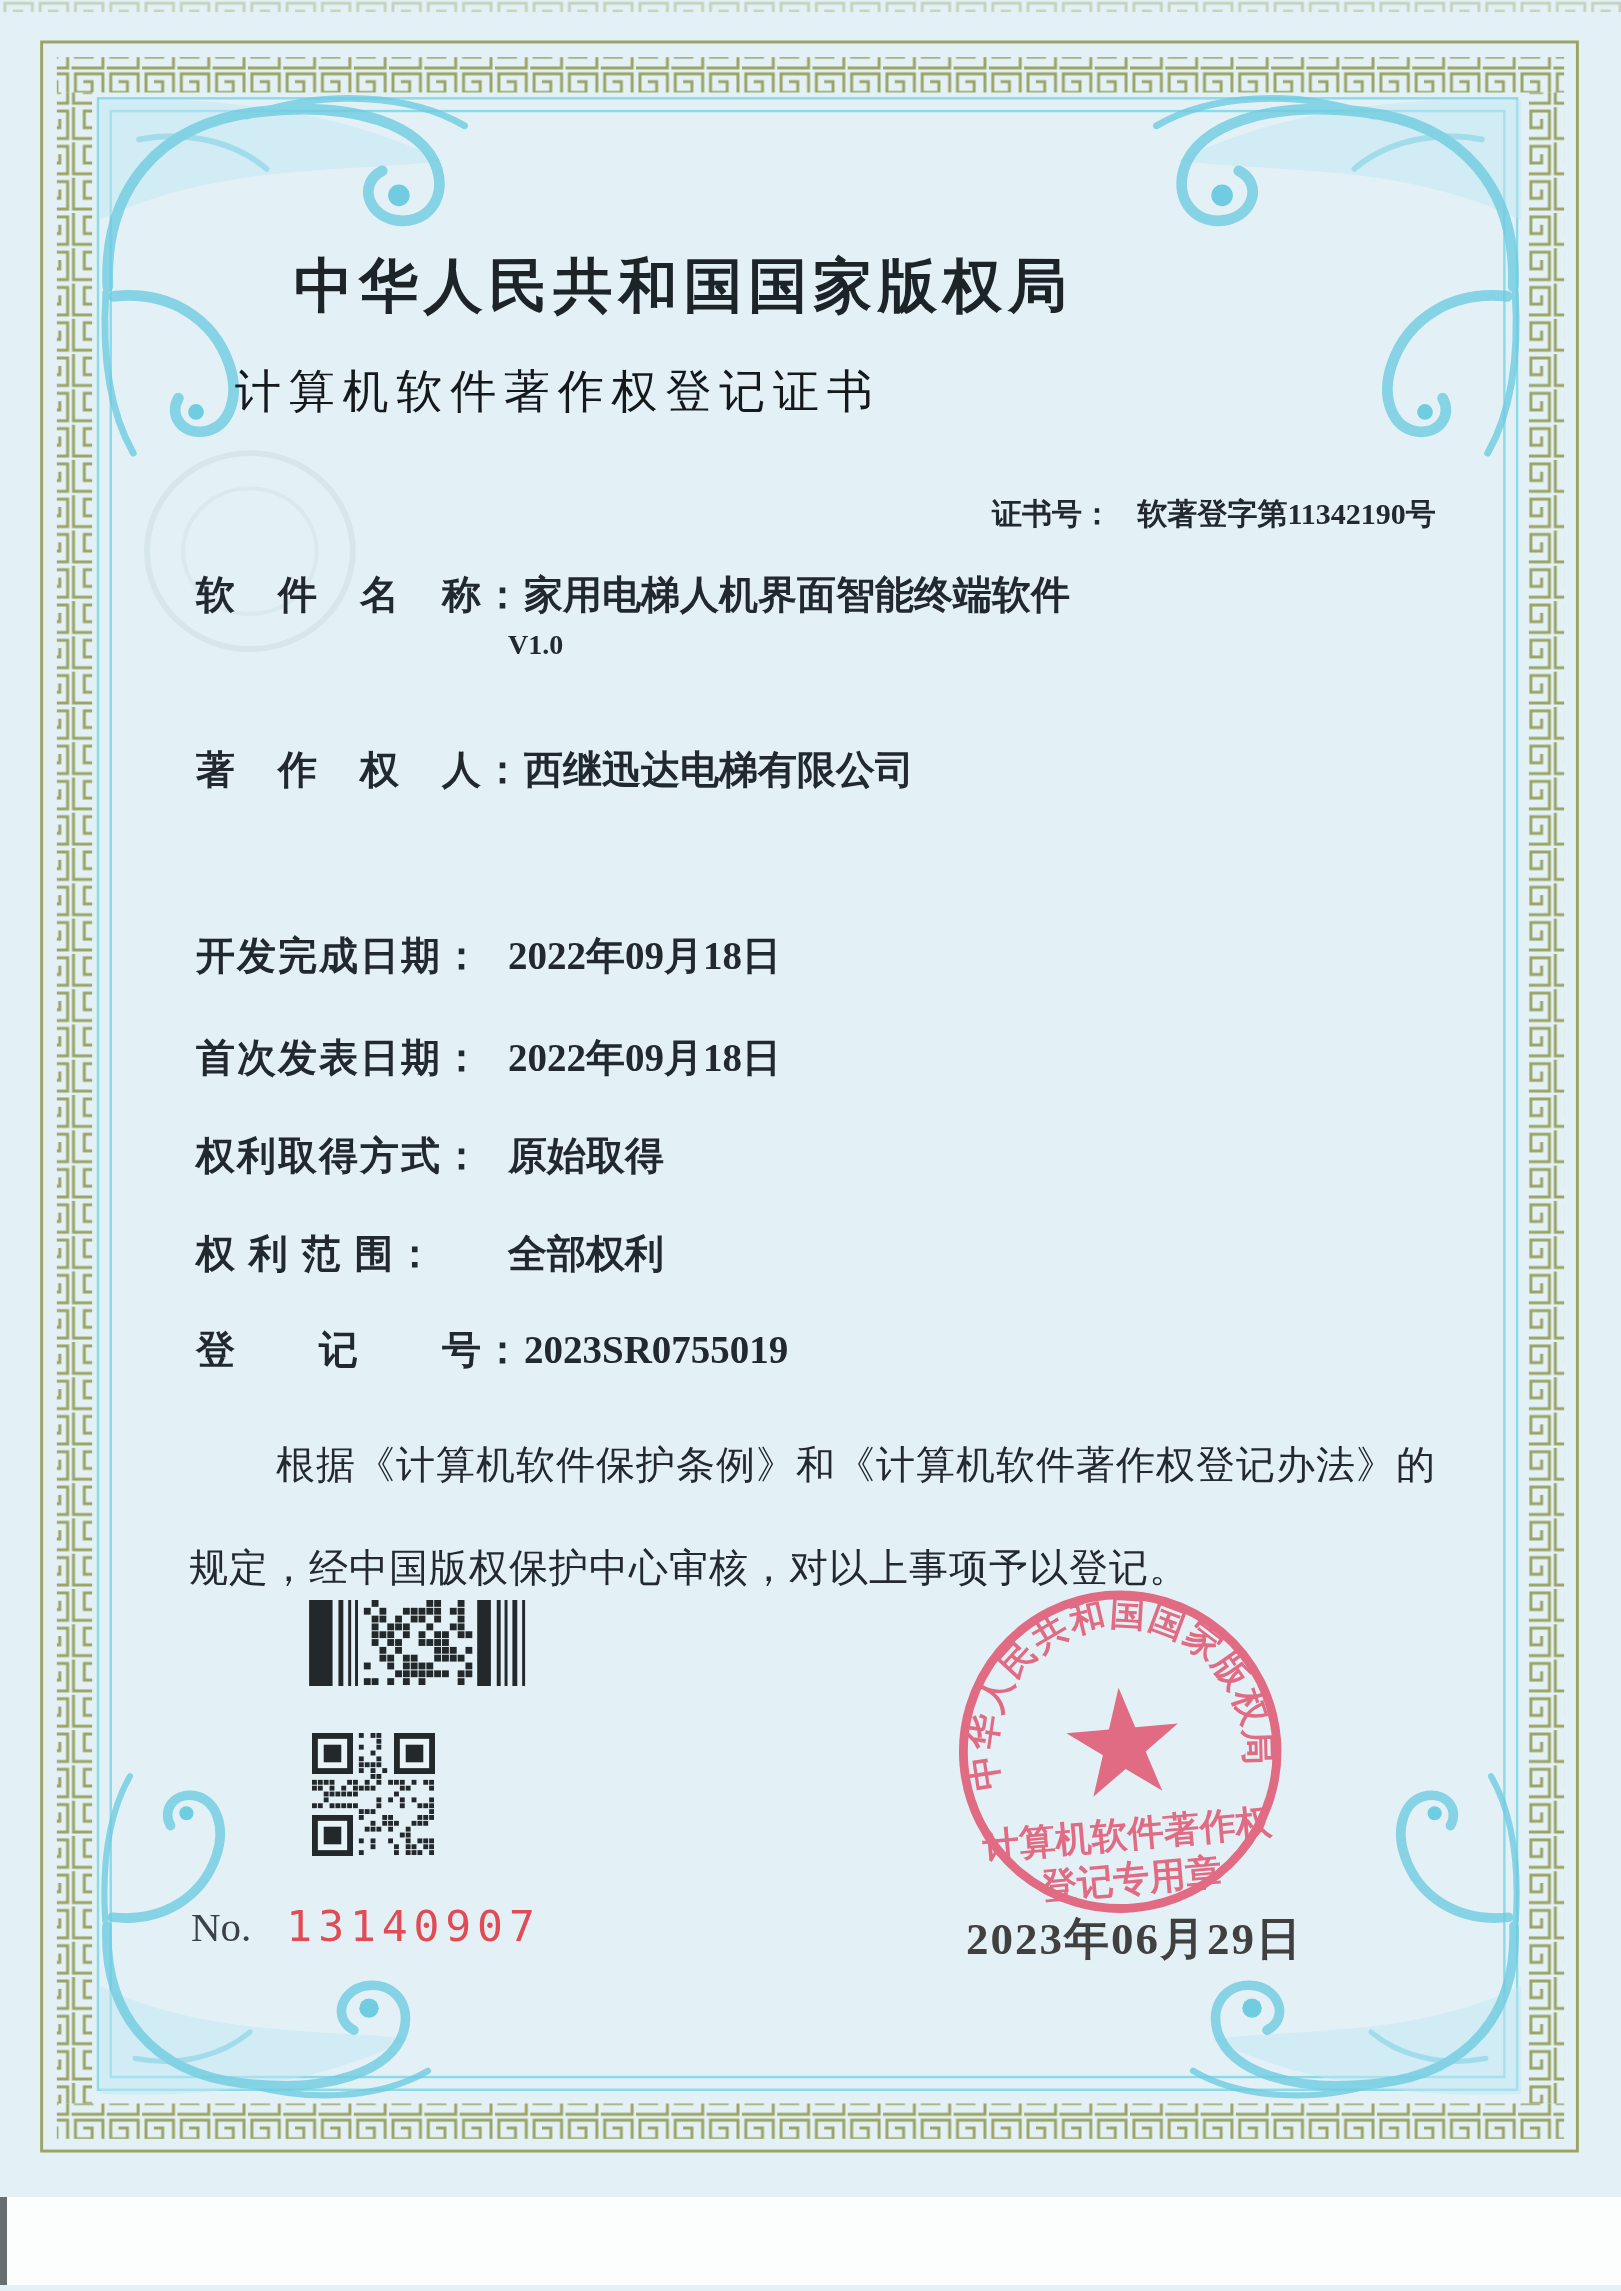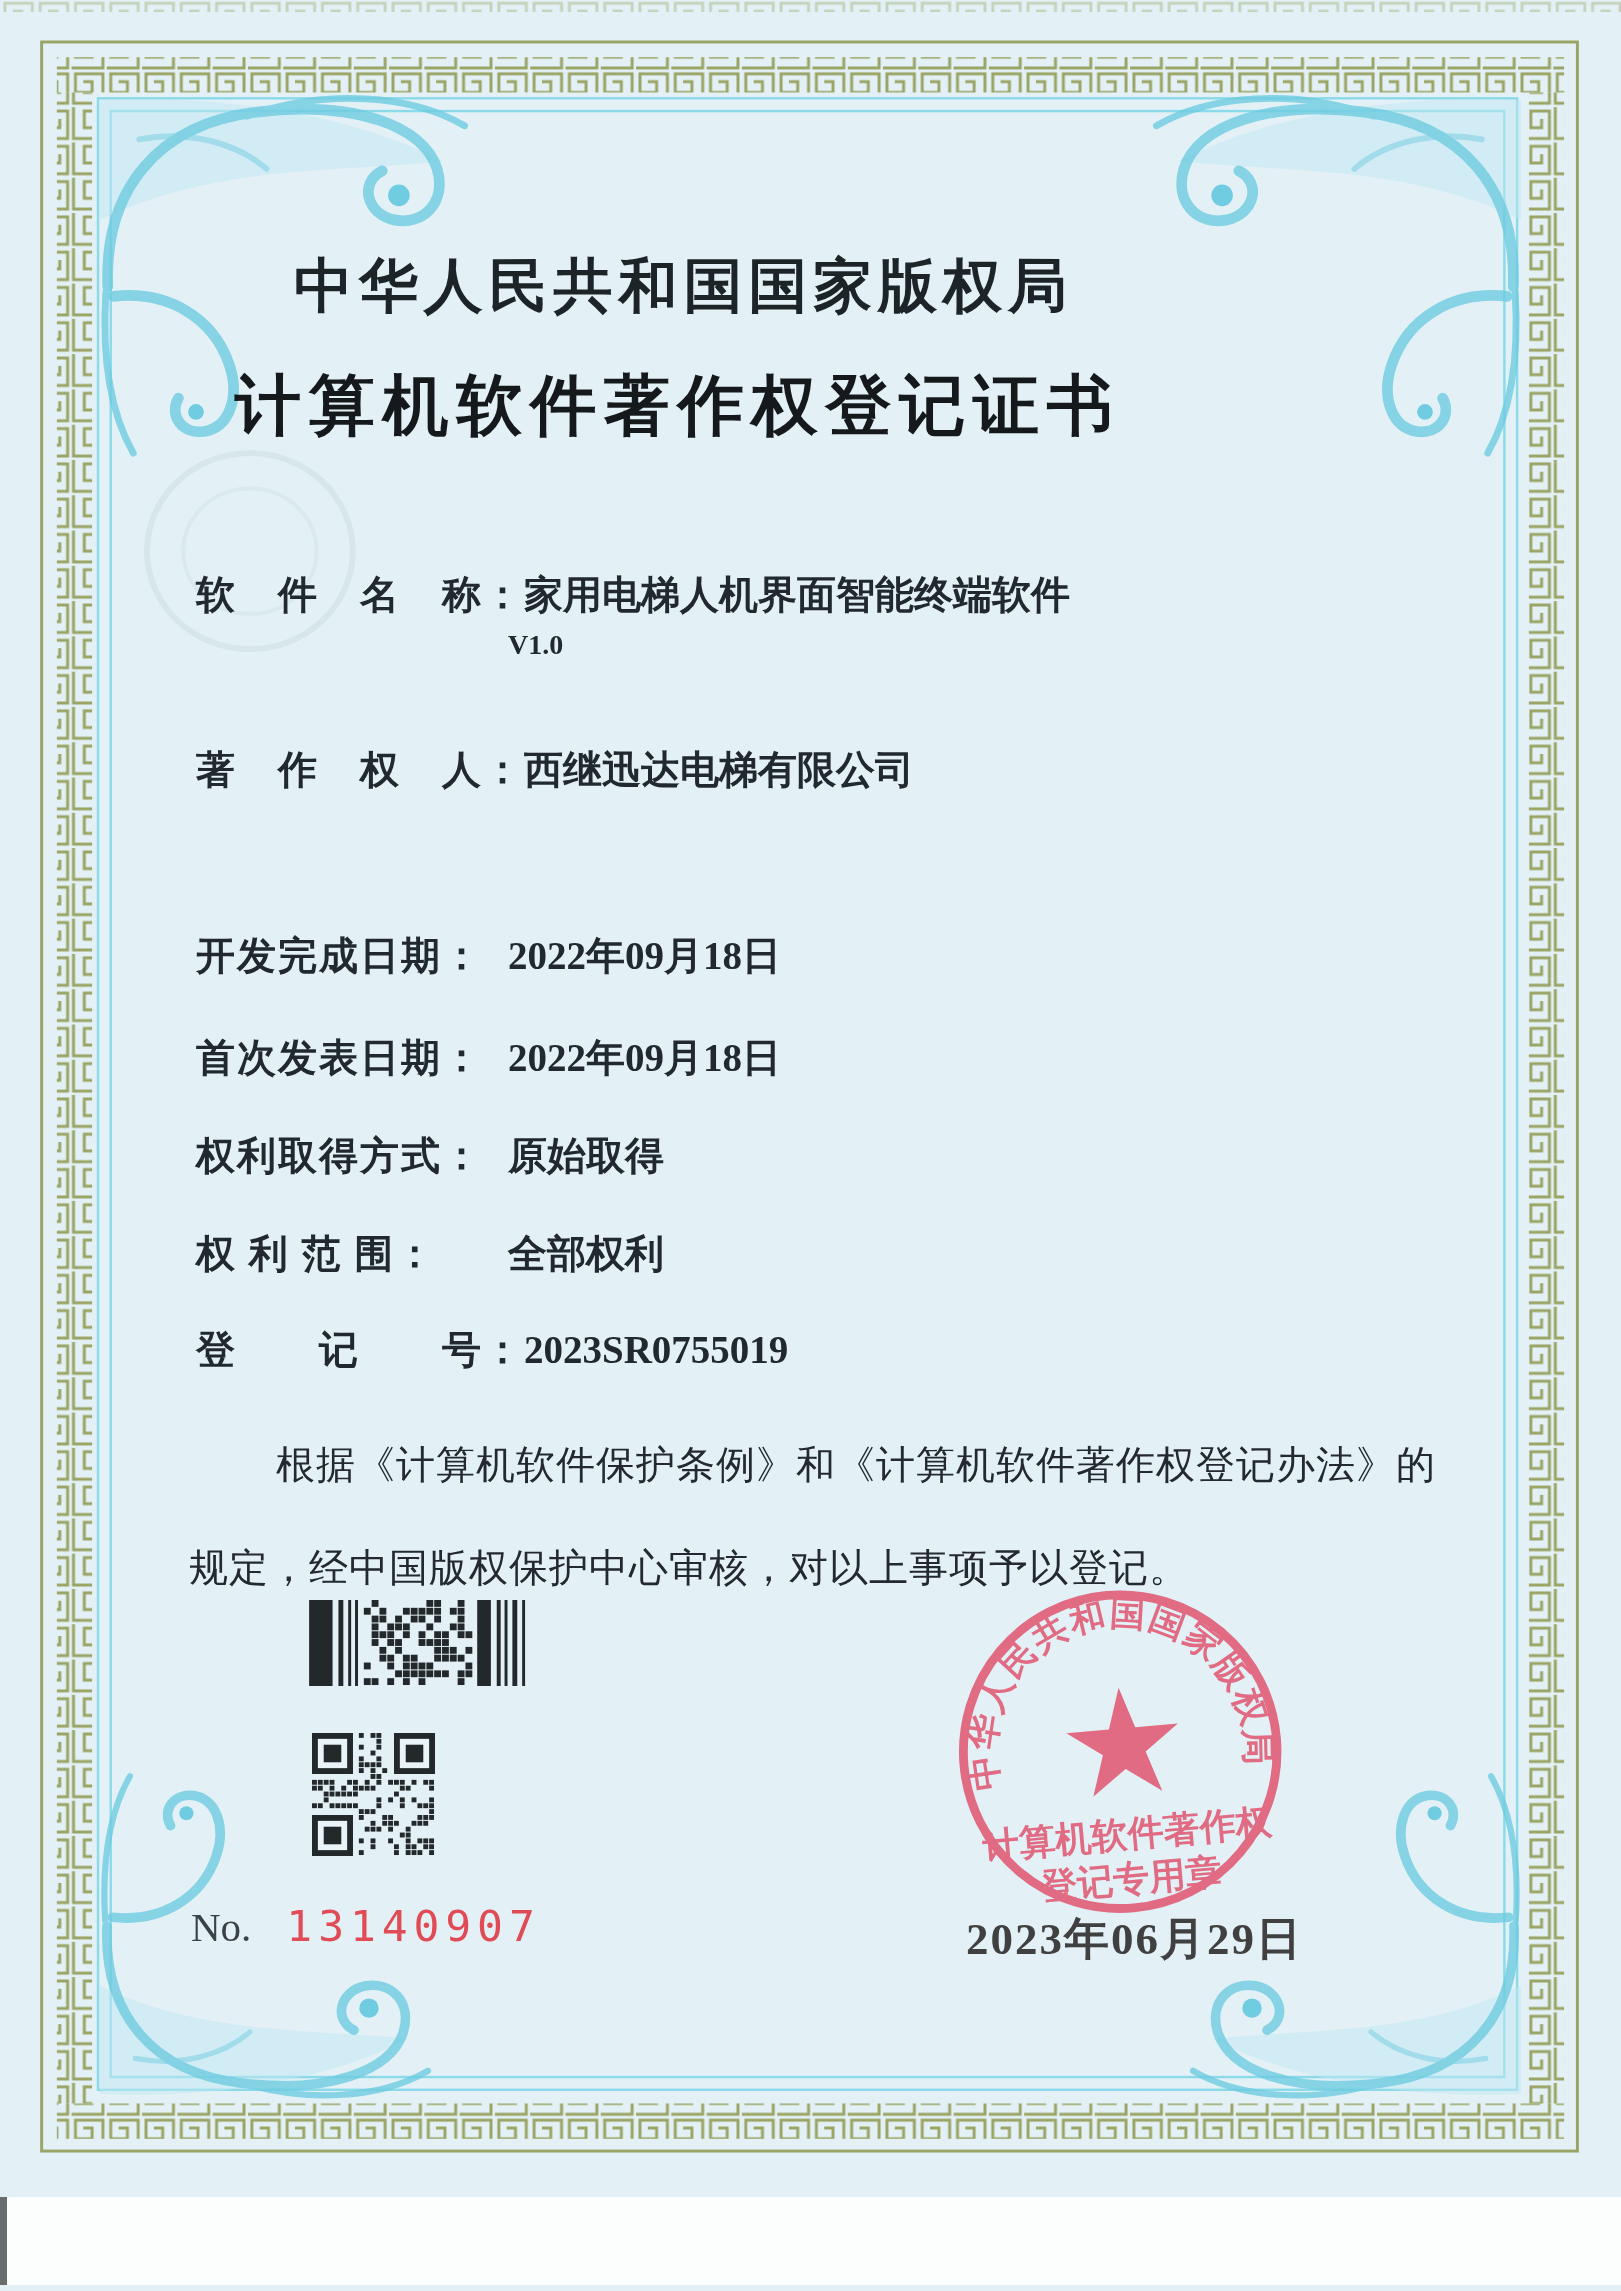--- a/index.html
+++ b/index.html
@@ -5,21 +5,21 @@
   html,body{margin:0;padding:0;background:#cfe3ea;}
   .page{
     position:relative; width:1621px; height:2292px; overflow:hidden;
     background:#e3f1f6;
     font-family:"Liberation Serif", serif;
     color:#22292e;
   }
   .decor{position:absolute;left:0;top:0;}
   .txt{position:absolute;white-space:nowrap;}
   .authority{left:294px;top:247px;font-size:59px;font-weight:700;letter-spacing:5.9px;color:#1d2428;}
-  .title{left:235px;top:361px;font-size:66px;font-weight:700;letter-spacing:7.8px;color:#15191c;text-align:right;}
+  .title{left:235px;top:361px;font-size:46px;font-weight:400;letter-spacing:7.8px;color:#15191c;text-align:right;}
   .certno{left:992px;top:494px;font-size:30px;font-weight:700;color:#22292e;}
   .certno .val{margin-left:25.5px;}
   .frow{position:absolute;left:196px;width:1323px;font-size:39px;}
   .flabel{display:inline-block;min-width:312px;font-weight:700;letter-spacing:2px;}
   .fvalue{font-weight:600;}
   .v2{position:absolute;left:508px;top:629px;font-size:28px;font-weight:600;}
   .stmt{font-size:39px;letter-spacing:1px;color:#23292e;margin-top:32px;}
   .stmt1{left:276px;top:1406px;}
   .stmt2{left:189px;top:1509px;}
   .serial{left:191px;top:1901px;font-size:41px;color:#3a4147;text-align:center;}
@@ -91,20 +91,23 @@
         <textPath href="#sealArc" startOffset="50%" text-anchor="middle">中华人民共和国国家版权局</textPath>
       </text>
       <polygon fill="#e0607a" points="1147,1722 1160.5,1763.4 1204.1,1763.5 1168.9,1789.1 1182.3,1830.5 1147,1805 1111.7,1830.5 1125.1,1789.1 1089.9,1763.5 1133.5,1763.4"></polygon>
       <text x="1143" y="1884" text-anchor="middle" font-size="37" font-weight="bold" fill="#e0607a">计算机软件著作权</text>
       <text x="1143" y="1930" text-anchor="middle" font-size="37" font-weight="bold" fill="#e0607a">登记专用章</text>
     </g>
   </svg>
 
   <div class="txt authority">中华人民共和国国家版权局</div>
   <div class="txt title">计算机软件著作权登记证书</div>
+  <div class="txt certno">
+    <span>证书号：</span><span class="val">软著登字第11342190号</span>
+  </div>
 
   <div class="frow" style="top:568px">
     <span class="flabel">软　件　名　称：</span><span class="fvalue">家用电梯人机界面智能终端软件</span>
   </div>
   <div class="v2">V1.0</div>
 
   <div class="frow" style="top:743px">
     <span class="flabel">著　作　权　人：</span><span class="fvalue">西继迅达电梯有限公司</span>
   </div>
 

